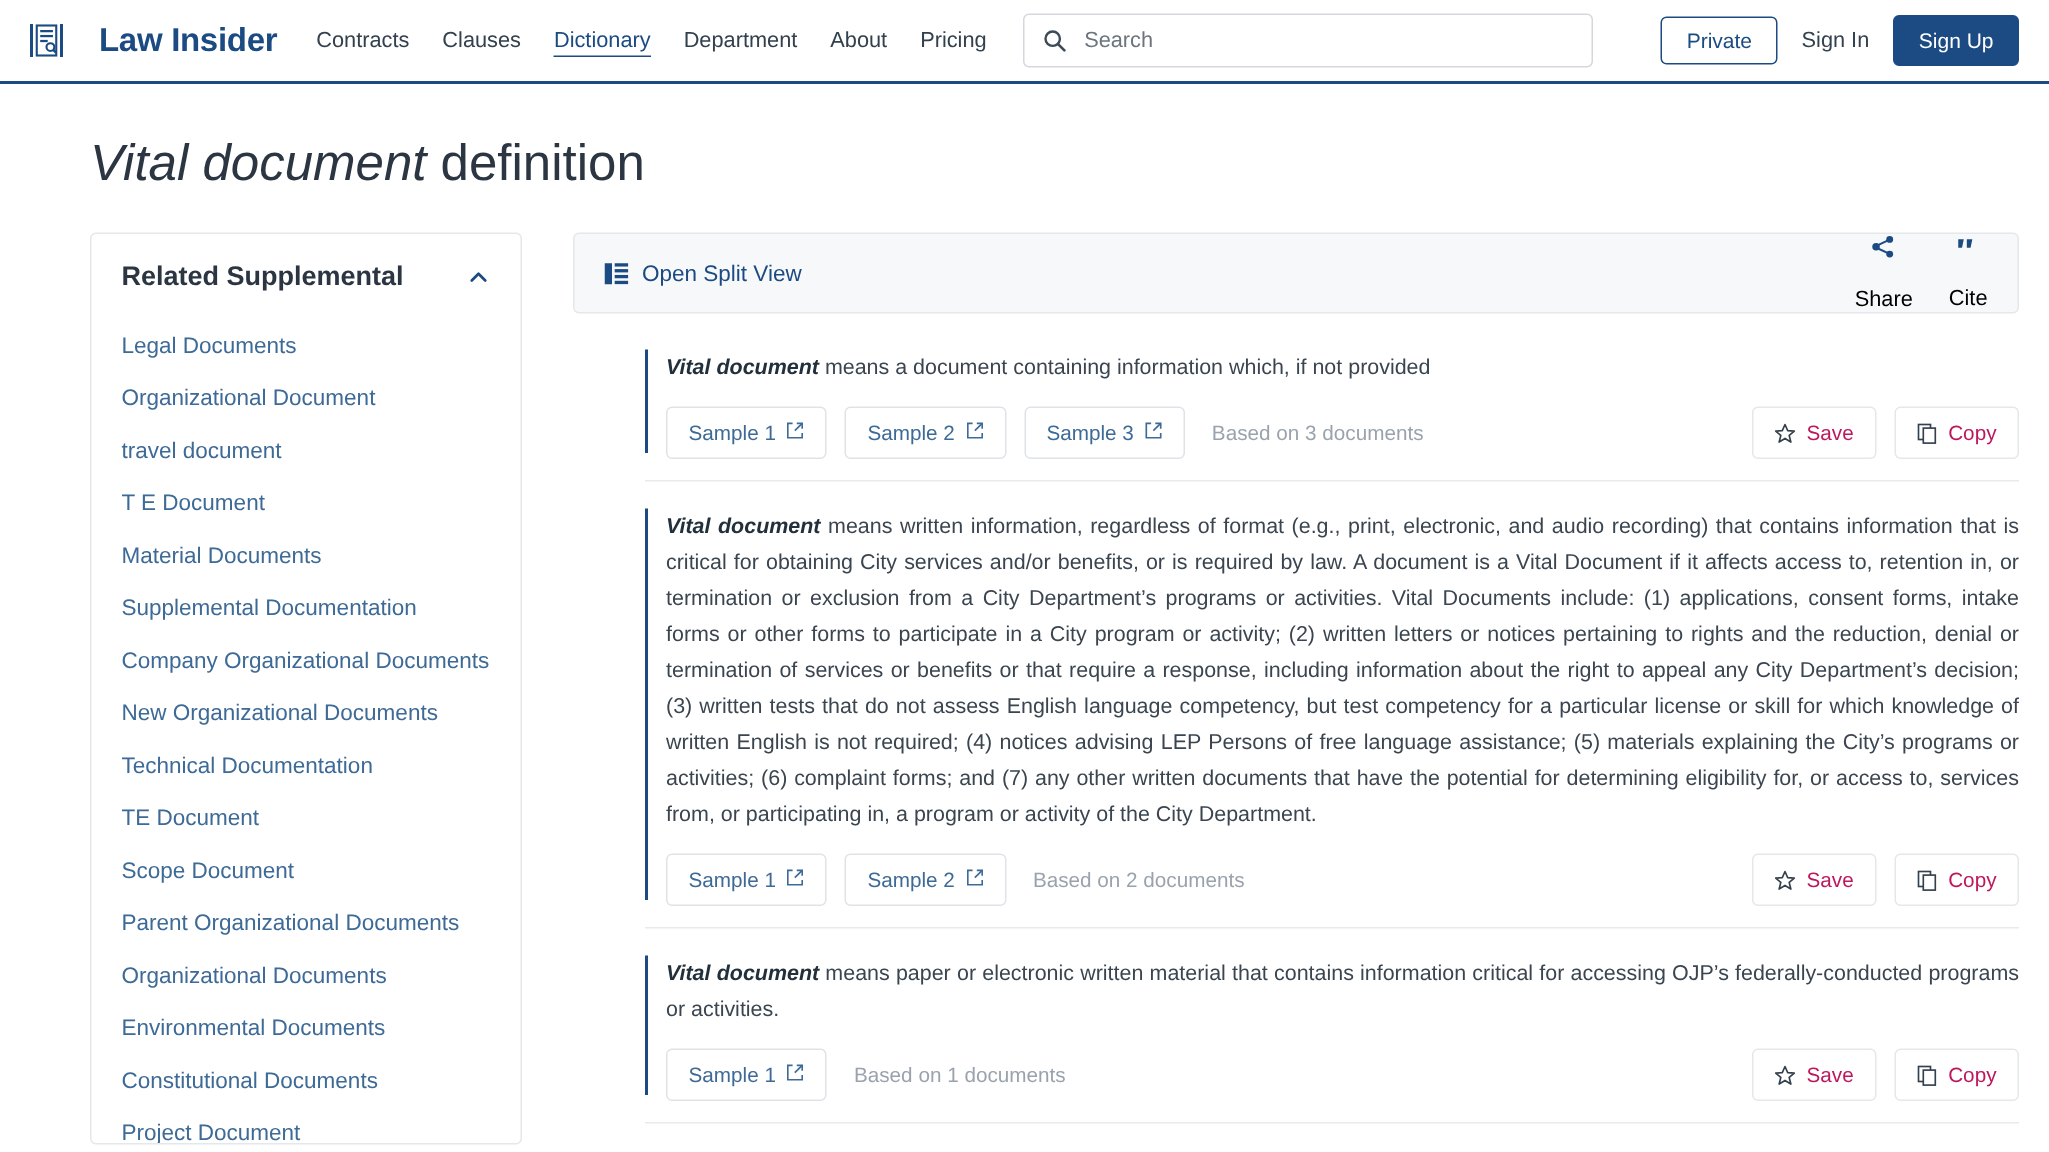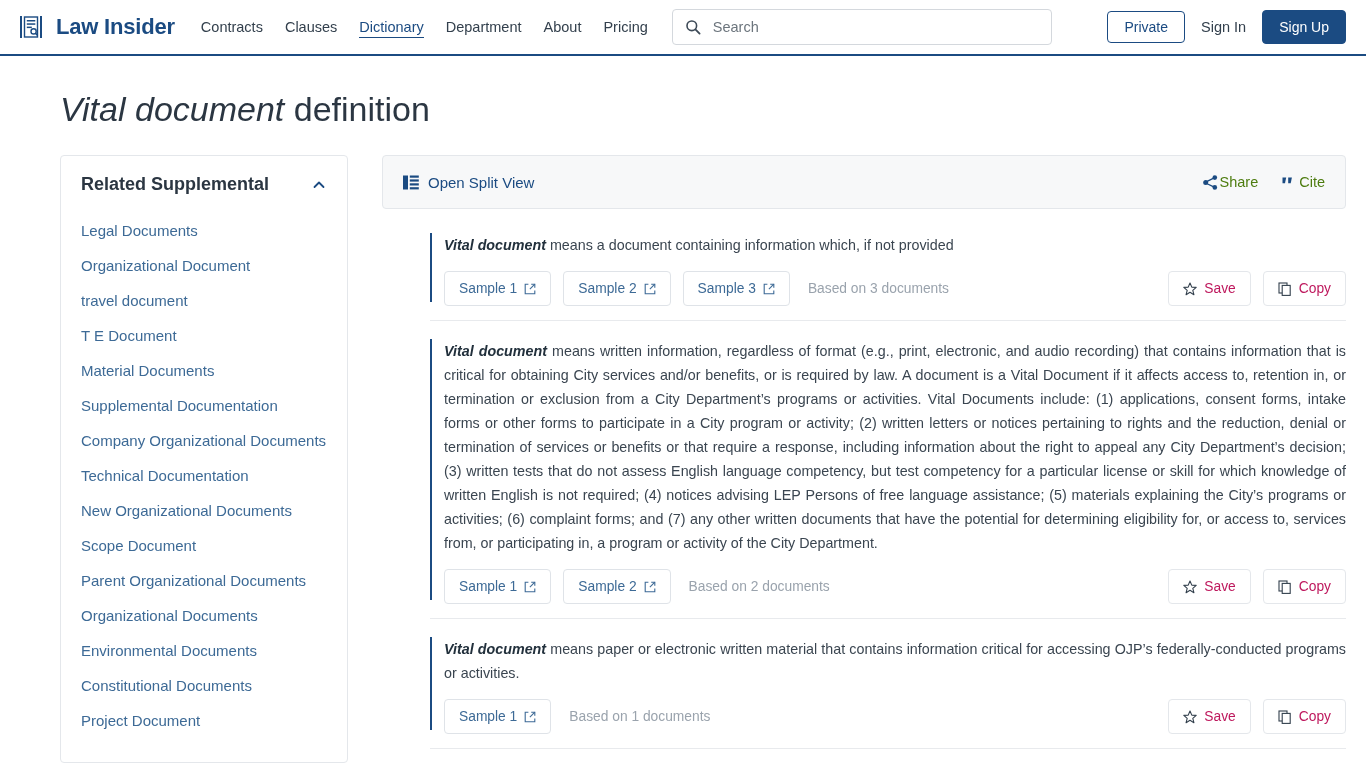--- a/index.html
+++ b/index.html
@@ -17,21 +17,21 @@
     position: relative;
     height: 56px;
     width: 1366px;
     background: #ffffff;
     border-bottom: 2px solid #1b4b82;
     display: flex;
     align-items: center;
     padding: 0 20px;
   }
   .logo-wrap {
-    display: flex; align-items: center; gap: 14px;
+    display: flex; align-items: center; gap: 24px;
     margin-right: 26px;
     text-decoration: none;
   }
   .logo-mark {
     width: 22px; height: 24px;
     position: relative;
     flex: 0 0 auto;
   }
   .logo-text {
     font-size: 22px;
@@ -179,24 +179,25 @@
     display: flex; align-items: center; gap: 9px;
     color: #1b4b82;
     font-size: 15px;
     cursor: pointer;
   }
   .toolbar-right {
     margin-left: auto;
     display: flex; align-items: center; gap: 24px;
   }
   .tb-action {
-    display: flex; align-items: center; gap: 2px;
-    color: #4d7c0f;
+    display: flex; align-items: center; gap: 20px;
+    color: #000000;
     font-size: 14.5px;
     cursor: pointer;
+    flex-direction: column;
   }
 
   
   .defs { margin-top: 6px; }
   .def {
     border-bottom: 1px solid #e8eaed;
     padding: 18px 0 14px 14px;
     position: relative;
     margin-left: 48px;
   }
@@ -225,21 +226,21 @@
     gap: 12px;
   }
   .sample-btn {
     border: 1px solid #dfe3e8;
     background: #fff;
     border-radius: 4px;
     padding: 9px 14px;
     font-size: 13.8px;
     color: #3d6a96;
     cursor: pointer;
-    display: flex; align-items: center; gap: 7px;
+    display: flex; align-items: flex-start; gap: 7px;
     font-family: "Liberation Sans", sans-serif;
     white-space: nowrap;
   }
   .based-on {
     font-size: 13.8px;
     color: #9aa3ad;
     margin-left: 6px;
     white-space: nowrap;
   }
   .def-actions {
@@ -323,22 +324,23 @@
       </span>
     </div>
     <div class="rel-list">
       <a class="rel-link">Legal Documents</a>
       <a class="rel-link">Organizational Document</a>
       <a class="rel-link">travel document</a>
       <a class="rel-link">T E Document</a>
       <a class="rel-link">Material Documents</a>
       <a class="rel-link">Supplemental Documentation</a>
       <a class="rel-link">Company Organizational Documents</a>
+      <a class="rel-link">New Organizational Documents</a>
       <a class="rel-link">Technical Documentation</a>
-      <a class="rel-link">New Organizational Documents</a>
+      <a class="rel-link">TE Document</a>
       <a class="rel-link">Scope Document</a>
       <a class="rel-link">Parent Organizational Documents</a>
       <a class="rel-link">Organizational Documents</a>
       <a class="rel-link">Environmental Documents</a>
       <a class="rel-link">Constitutional Documents</a>
       <a class="rel-link">Project Document</a>
     </div>
   </aside>
 
   <main class="content">

